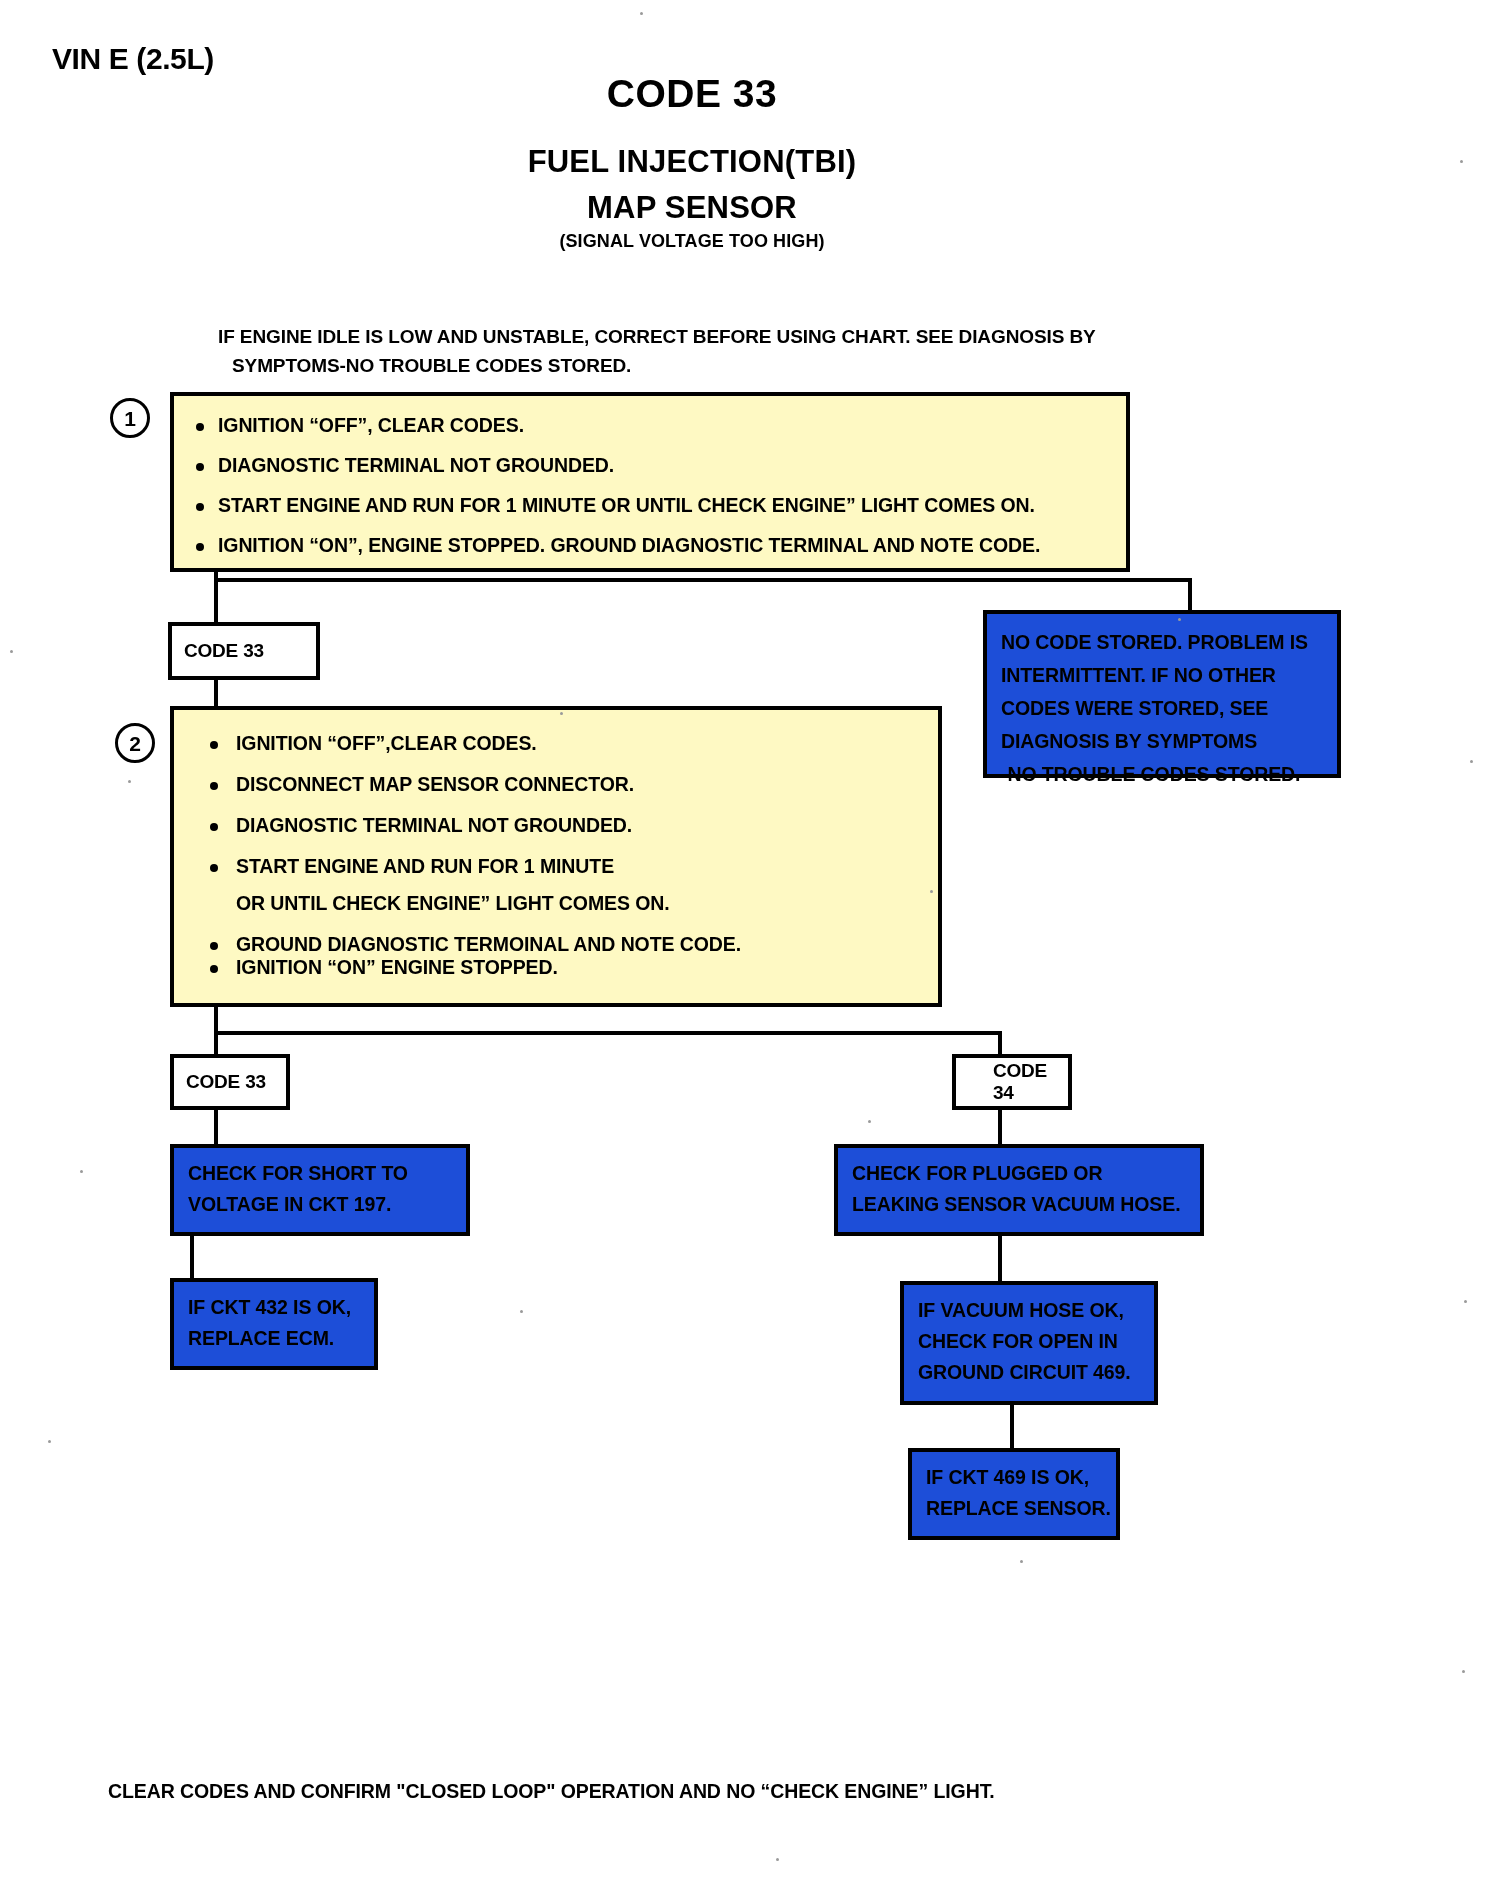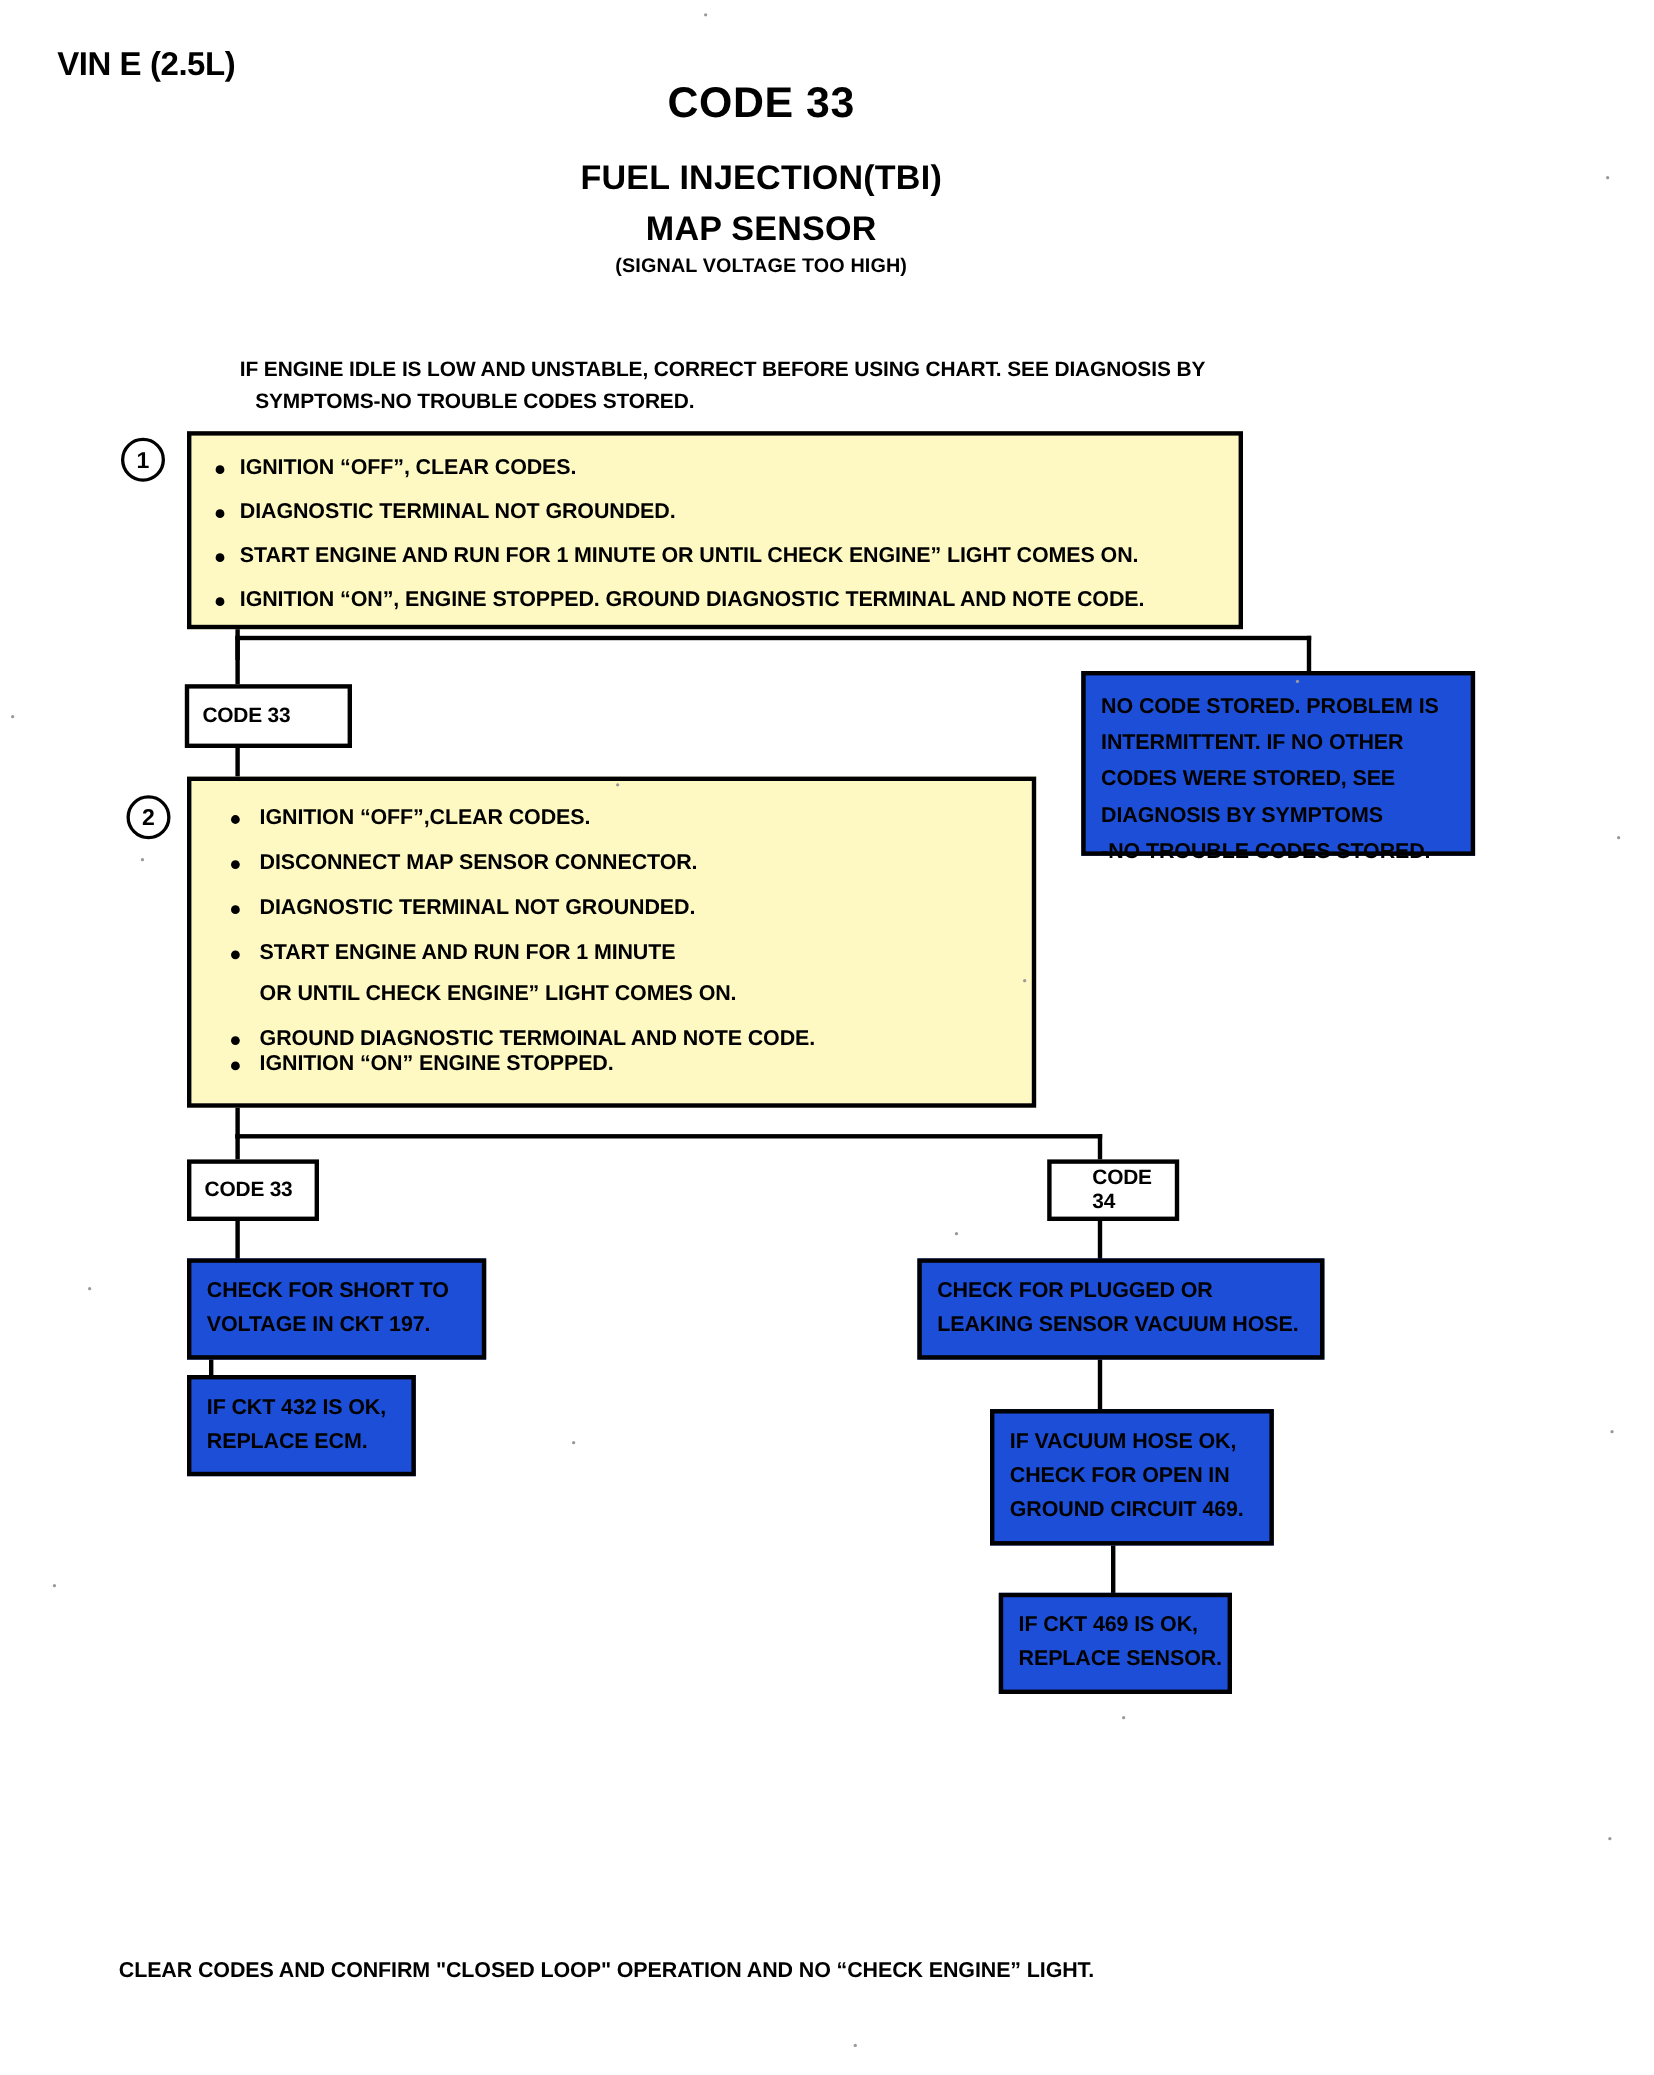--- a/index.html
+++ b/index.html
@@ -285,28 +285,28 @@
   <div class="vline" style="left:998px; top:1031px; height:28px;"></div>
   <div class="vline" style="left:214px; top:1031px; height:28px;"></div>
 
   <div class="codebox" style="left:170px; top:1054px; width:120px; height:56px;">CODE 33</div>
 
   <div class="codebox" style="left:952px; top:1054px; width:120px; height:56px;padding-left:37px;">CODE 34</div>
 
   <div class="vline" style="left:214px; top:1110px; height:38px;"></div>
   <div class="vline" style="left:998px; top:1110px; height:38px;"></div>
 
-  <div class="textbox" style="left:170px; top:1144px; width:272px; height:92px;">
+  <div class="textbox" style="left:170px; top:1144px; width:300px; height:92px;">
     <span>CHECK FOR SHORT TO</span>
     <span>VOLTAGE IN CKT 197.</span>
   </div>
 
   <div class="vline" style="left:190px; top:1236px; height:46px;"></div>
 
-  <div class="textbox" style="left:170px; top:1250px; width:208px; height:92px;">
+  <div class="textbox" style="left:170px; top:1278px; width:208px; height:92px;">
     <span>IF CKT 432 IS OK,</span>
     <span>REPLACE ECM.</span>
   </div>
 
   <div class="textbox" style="left:834px; top:1144px; width:370px; height:92px;">
     <span>CHECK FOR PLUGGED OR</span>
     <span>LEAKING SENSOR VACUUM HOSE.</span>
   </div>
 
   <div class="vline" style="left:998px; top:1236px; height:48px;"></div>

